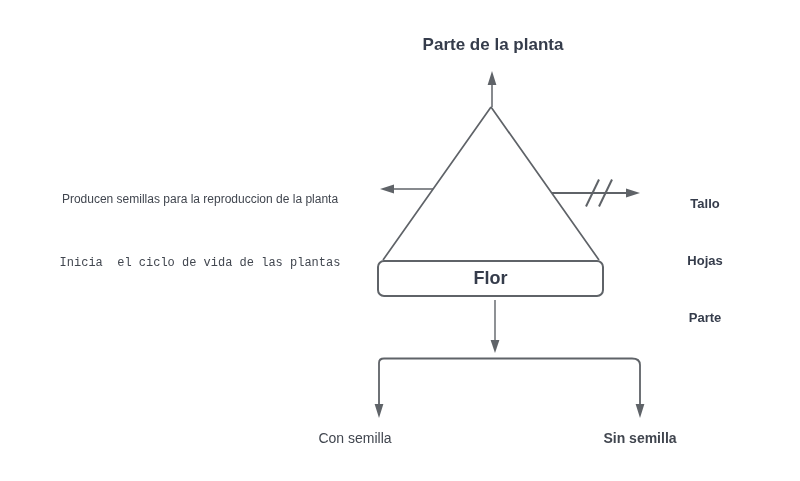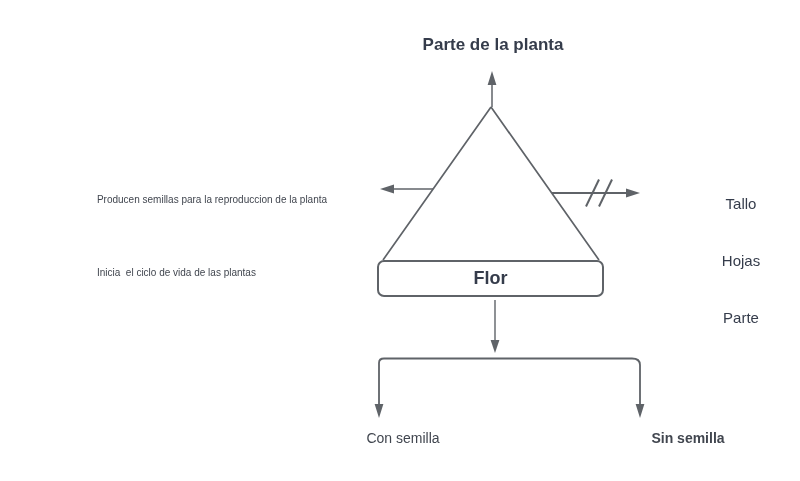--- a/index.html
+++ b/index.html
@@ -21,38 +21,38 @@
   }
   .canvas svg{position:absolute;left:0;top:0;}
   .stroke{stroke:var(--line);fill:none;}
   .fill{fill:var(--line);stroke:none;}
   .txt{position:absolute;color:var(--body-text);white-space:pre;}
   .title{
     left:493px;top:35px;transform:translateX(-50%);
     font-size:17px;font-weight:bold;color:var(--heading-text);
   }
   .left-note{
-    left:212px;top:157px;transform:translateX(-50%);
-    font-size:10px;text-align:left;line-height:17px;
+    left:200px;top:157px;transform:translateX(-50%);
+    font-size:12px;text-align:center;line-height:17px;
   }
-  .left-note .line2{margin-top:22px;}
+  .left-note .line2{margin-top:13px;font-family:Liberation Mono, monospace;}
   .right-label{
     left:705px;top:156px;transform:translateX(-50%);
-    font-size:15px;font-weight:normal;line-height:19px;
-    text-align:center;color:var(--heading-text);margin-left:36px;
+    font-size:13px;font-weight:bold;line-height:19px;
+    text-align:center;color:var(--heading-text);
   }
   .flor-box{
     position:absolute;left:377px;top:260px;width:227px;height:37px;
     background:var(--shape-fill);
     border:2px solid var(--line);
     border-radius:7px;
     display:flex;align-items:center;justify-content:center;
     font-size:18px;font-weight:bold;color:var(--heading-text);
   }
-  .bottom-label{font-size:14px;transform:translateX(-50%);margin-left:48px;}
+  .bottom-label{font-size:14px;transform:translateX(-50%);}
   .bottom-left{left:355px;top:430px;}
   .bottom-right{left:640px;top:430px;font-weight:bold;}
 </style>
 </head>
 <body>
 
 <div class="canvas">
 
   <svg width="800" height="481" viewBox="0 0 800 481">
 

